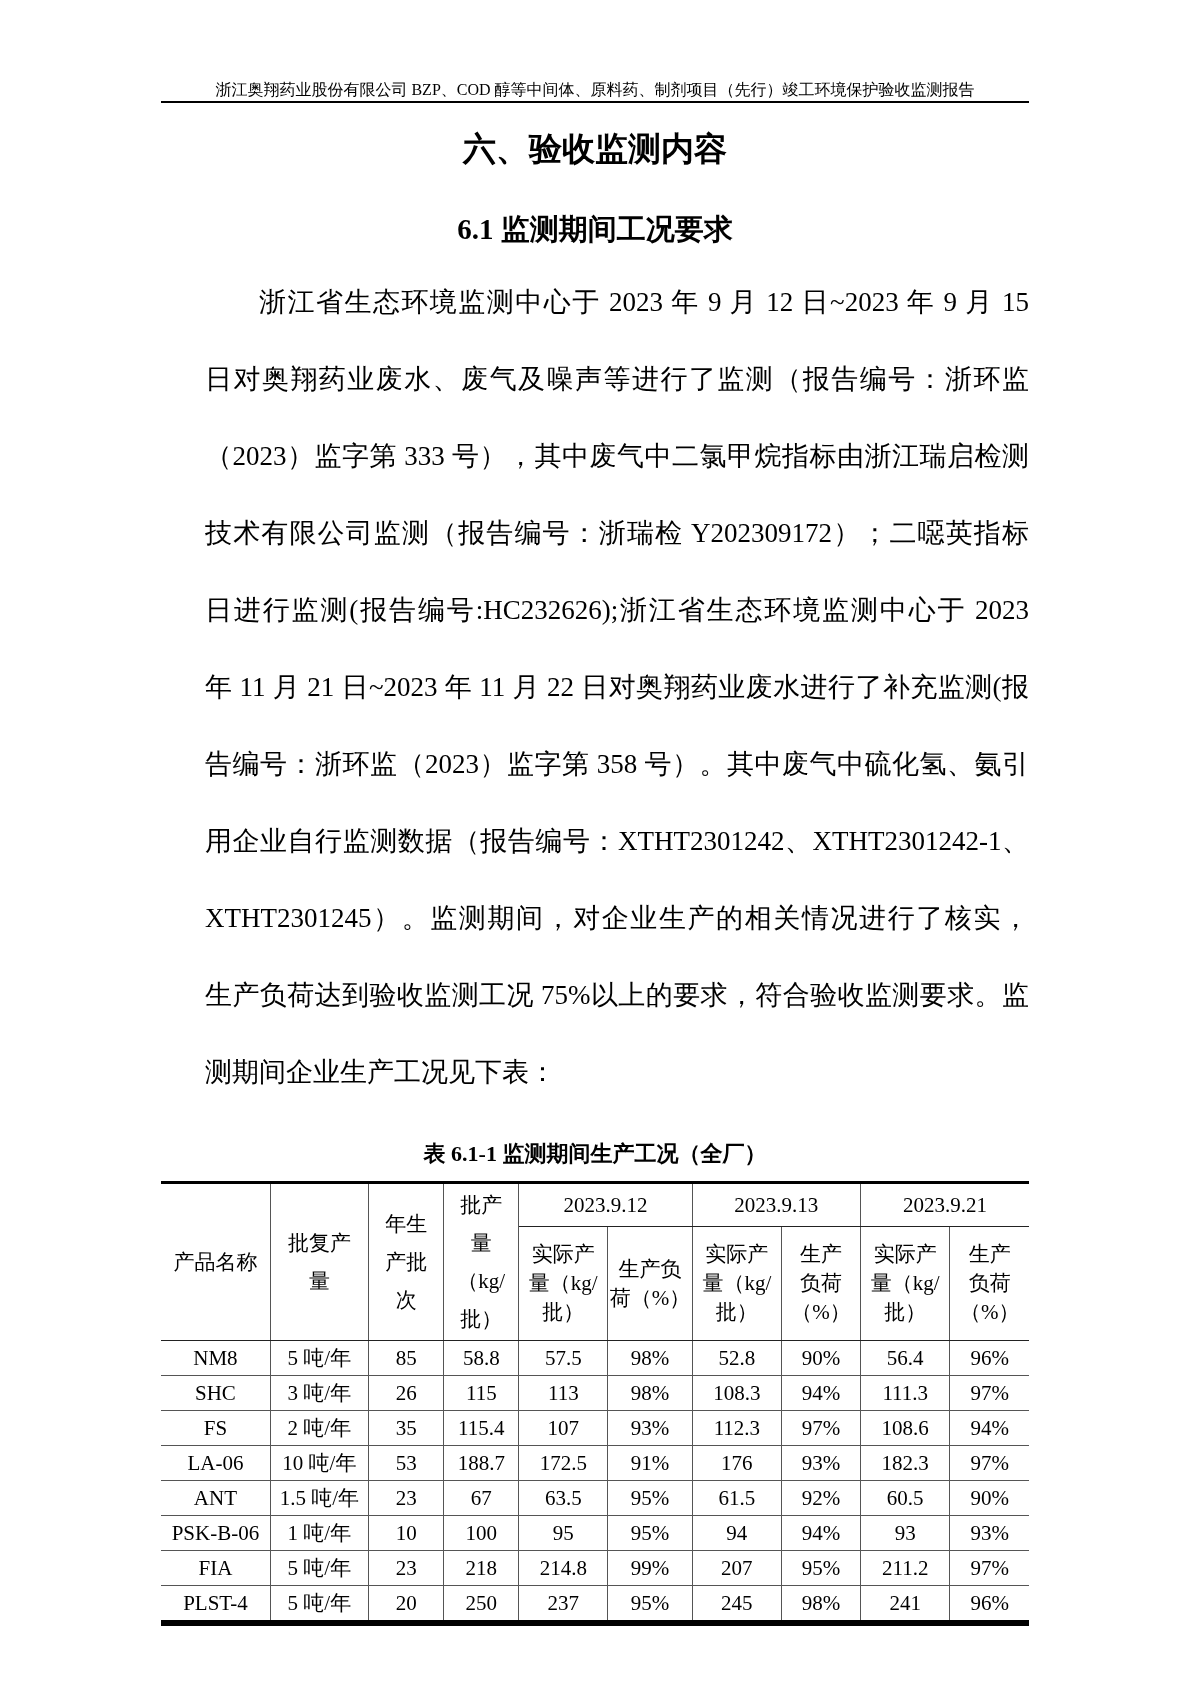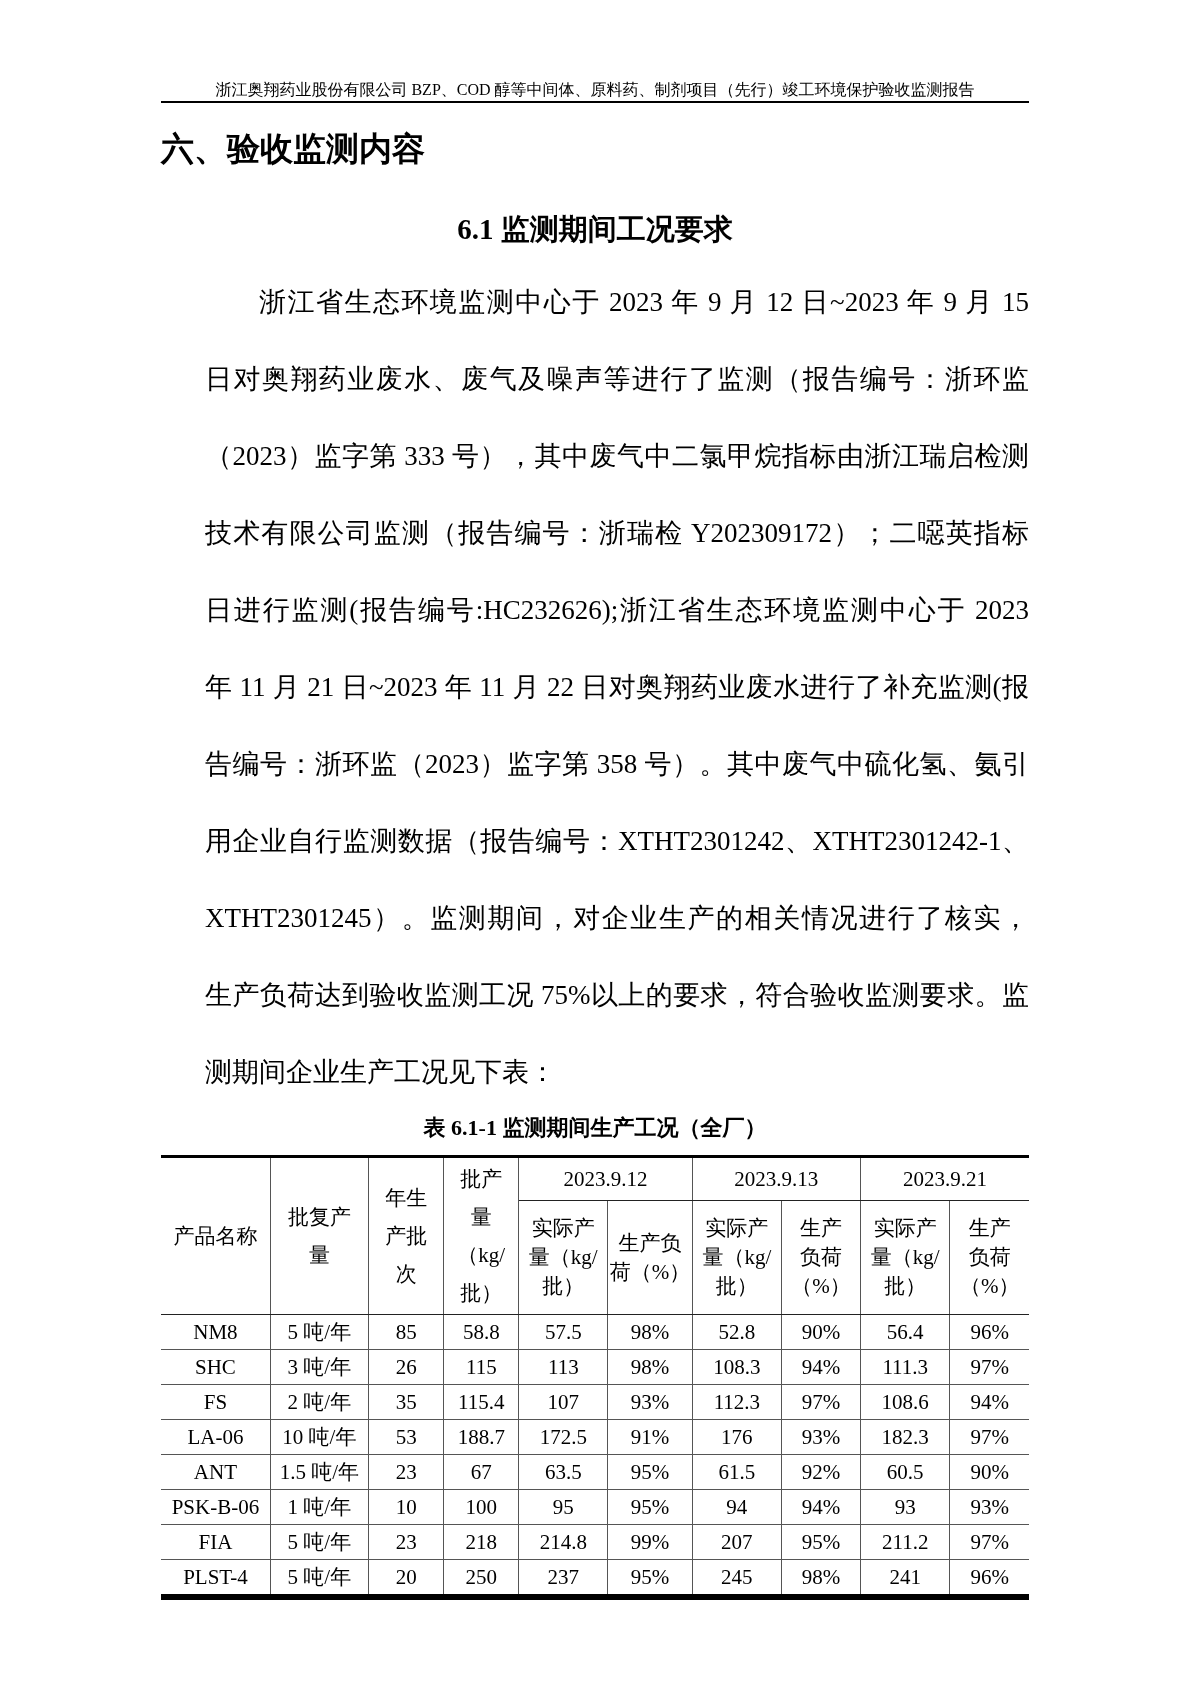--- a/index.html
+++ b/index.html
@@ -9,39 +9,39 @@
     color:#000;
   }
   .page{width:868px;margin:0 auto;padding-top:78px;}
   
   .doc-header{
     font-size:16px;line-height:23px;text-align:center;
     border-bottom:2px solid #000;
   }
   
   .chapter-title{
-    font-size:33px;font-weight:bold;text-align:left;
+    font-size:33px;font-weight:bold;text-align:center;
     margin:24px 0 0 0;
   }
   .section-heading{
     font-size:29px;font-weight:bold;text-align:center;
     margin:38px 0 0 0;
   }
   .paragraph{margin-top:14px;font-size:27px;margin-left:44px;}
   .para-line{
     line-height:77px;height:77px;
     text-align:justify;text-align-last:justify;
     white-space:nowrap;
   }
   .para-line.first{text-indent:2em;}
   .para-line.last{text-align-last:left;}
   
   .table-caption{
     font-size:22px;font-weight:bold;text-align:center;
-    margin-top:2px;
+    margin-top:28px;
   }
   table.prod{
     width:100%;margin-top:12px;border-collapse:collapse;
     font-size:21px;text-align:center;
     border-top:3px solid #000;border-bottom:6px solid #000;
   }
   table.prod th{
     font-weight:normal;white-space:pre-line;line-height:29px;
     padding:2px 1px;border:1px solid #555;
   }

